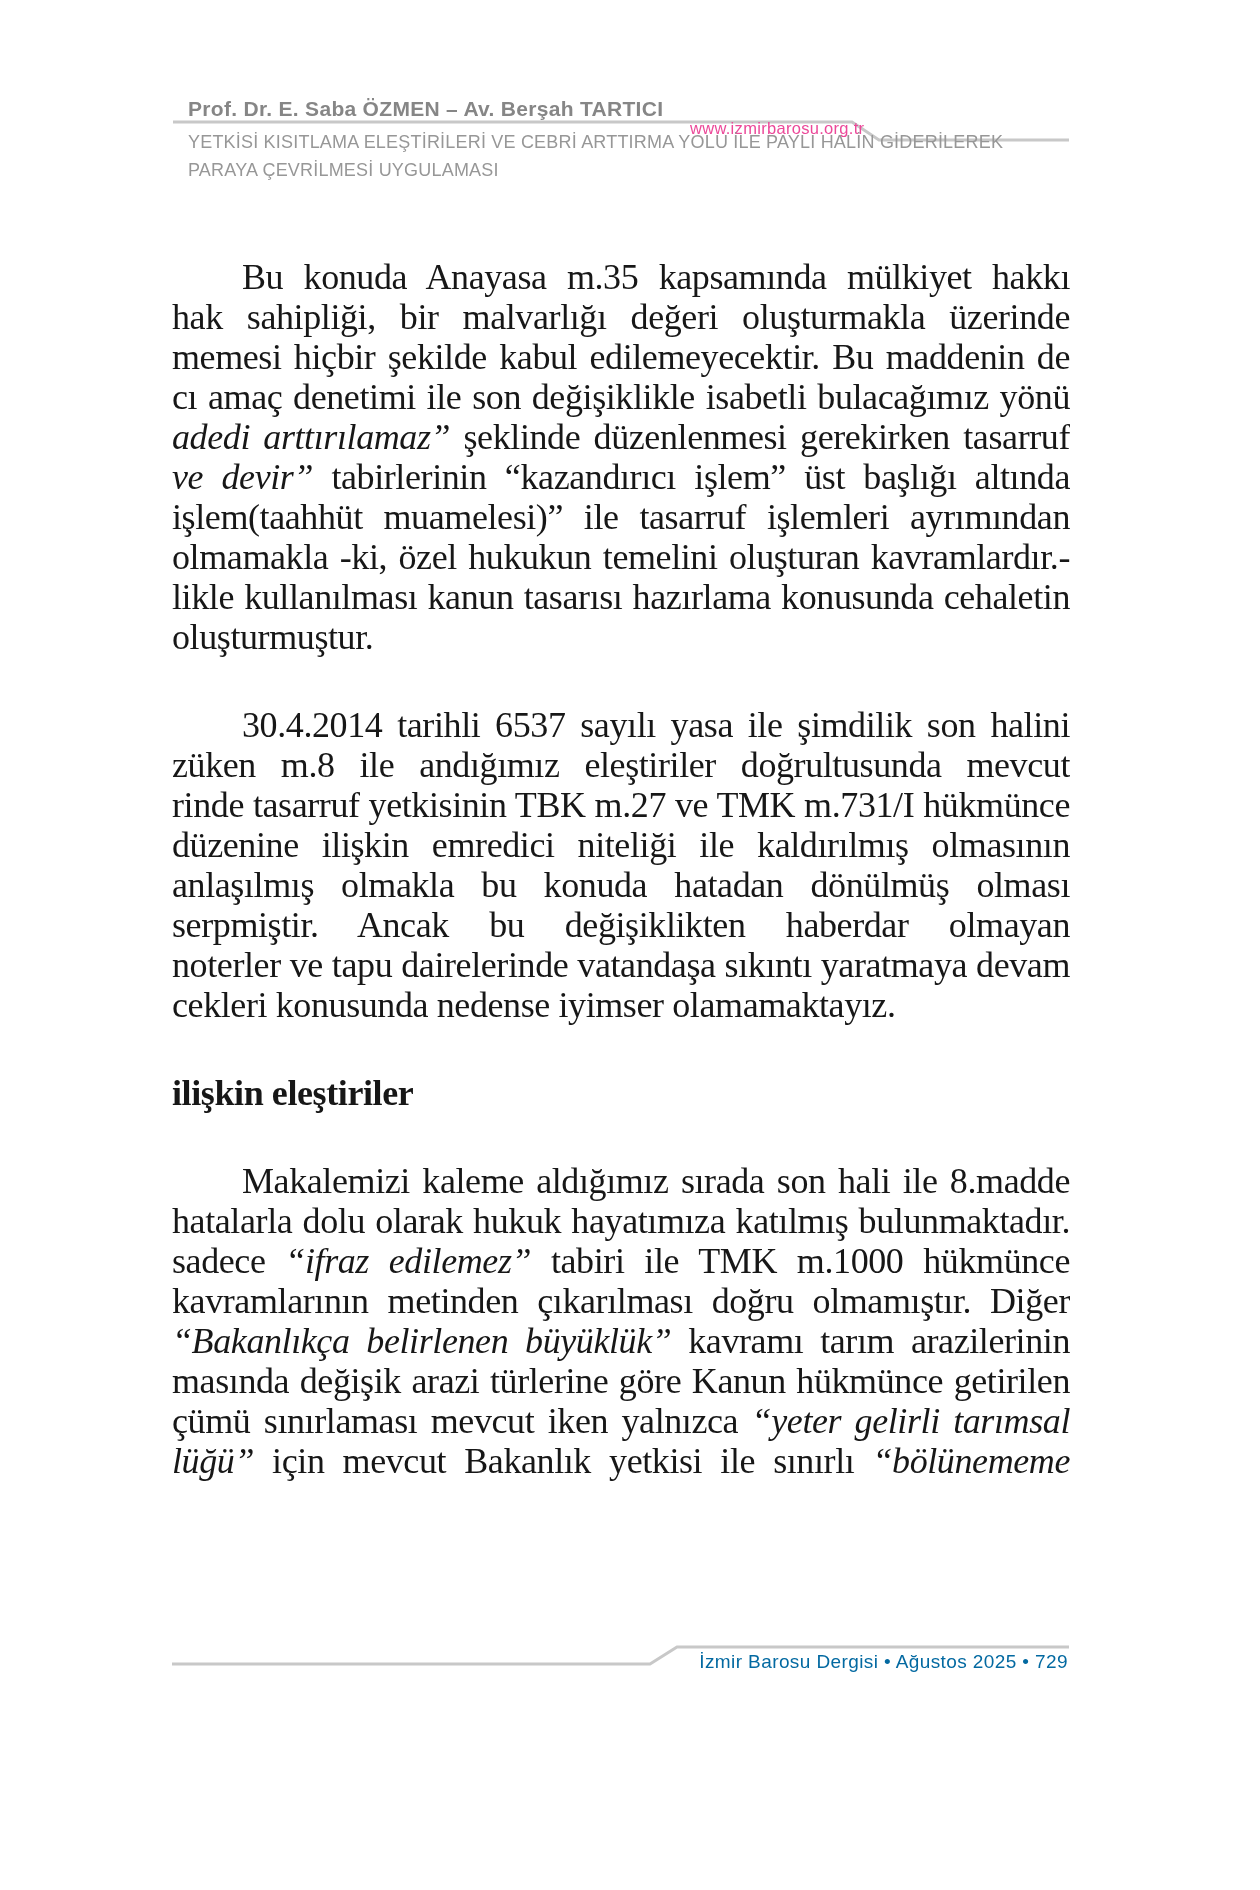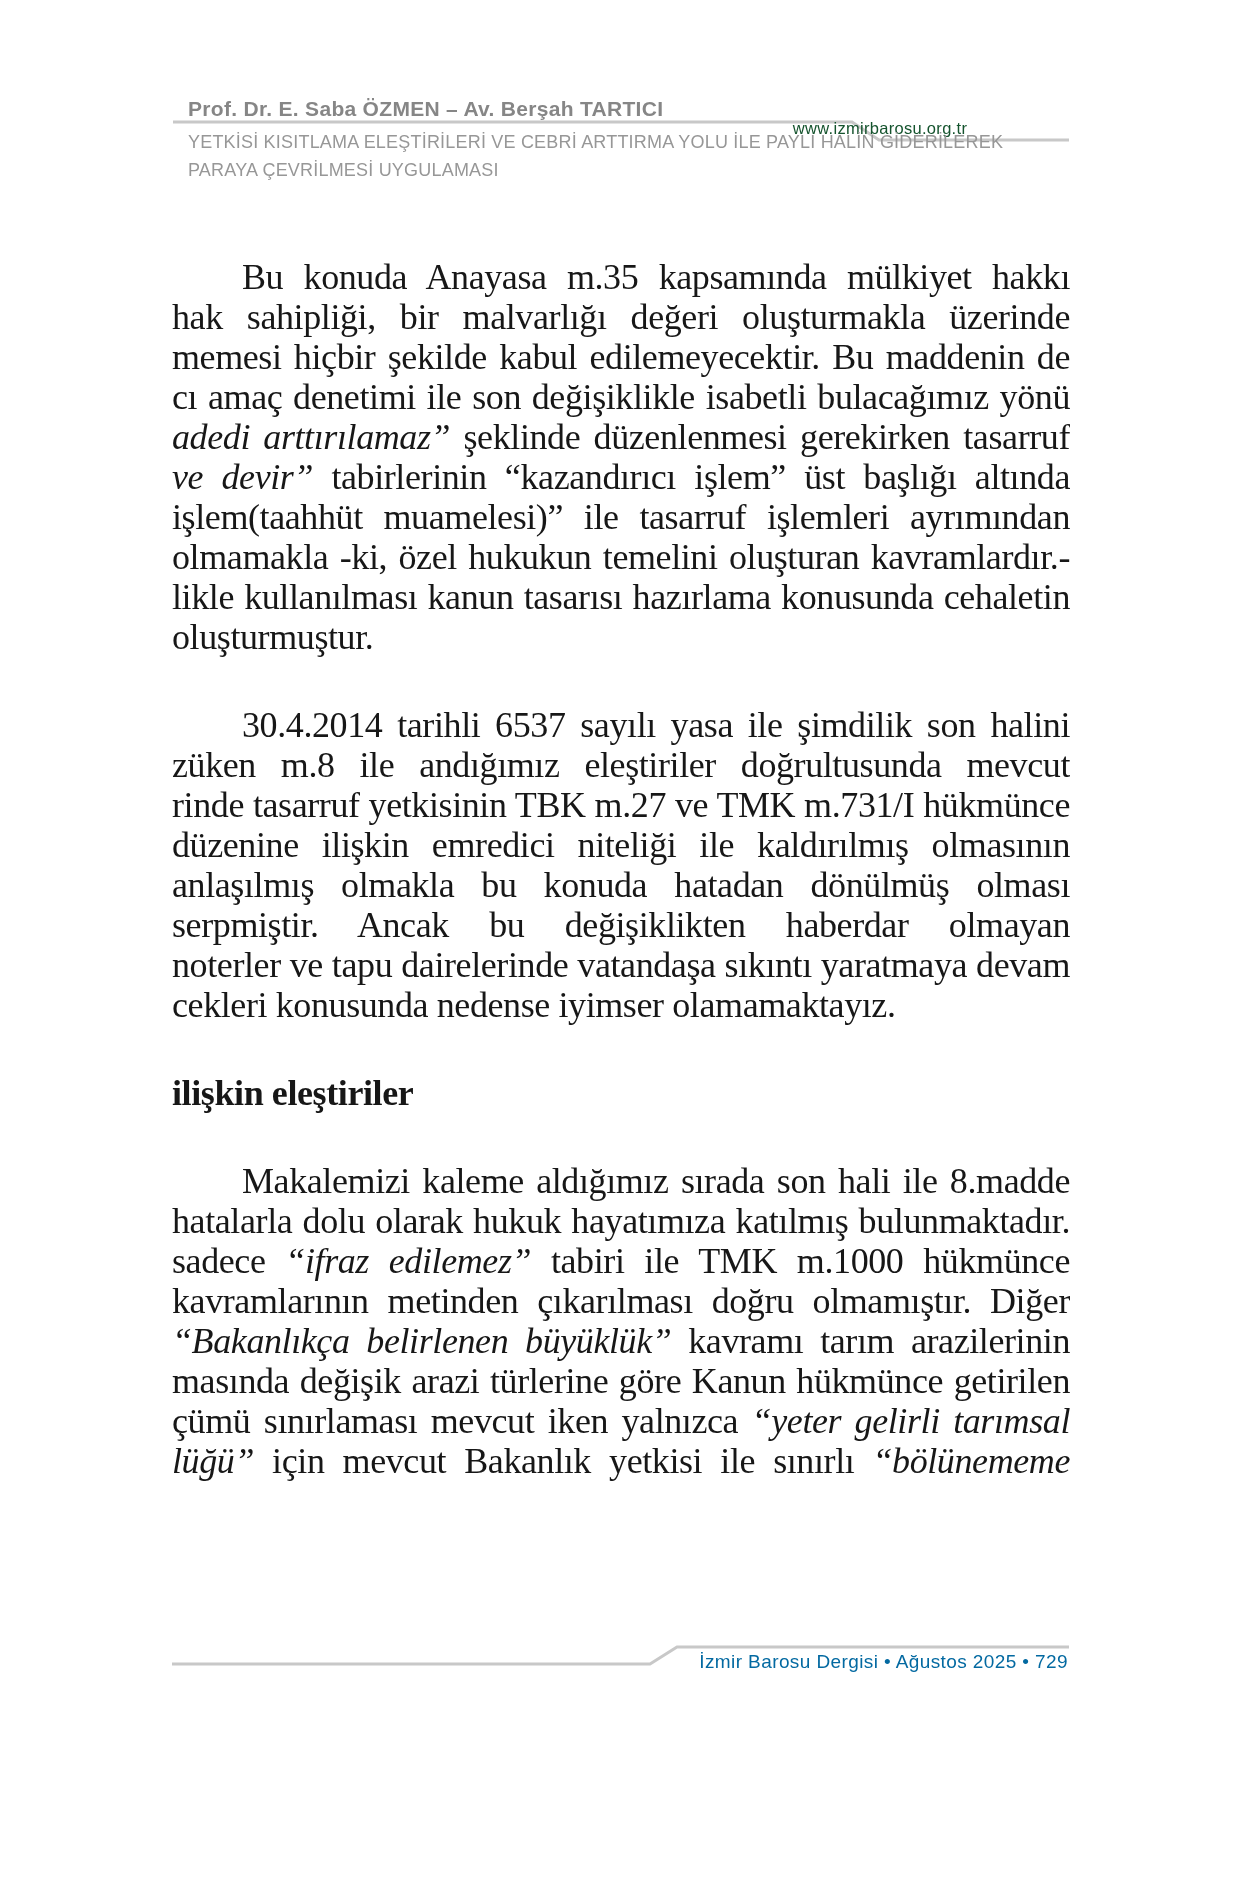--- a/index.html
+++ b/index.html
@@ -28,23 +28,23 @@
     left: 172px;
     top: 116px;
     width: 898px;
     height: 28px;
   }
   .site-url {
     position: absolute;
     left: 690px;
     top: 119px;
     width: 380px;
-    text-align: center;
+    text-align: left;
     font-size: 16.5px;
-    color: #14532d;
+    color: #ec4899;
     letter-spacing: 0.3px;
     white-space: nowrap;
   }
   .title-block {
     position: absolute;
     left: 188px;
     top: 128px;
   }
   .title-line {
     height: 28px;

